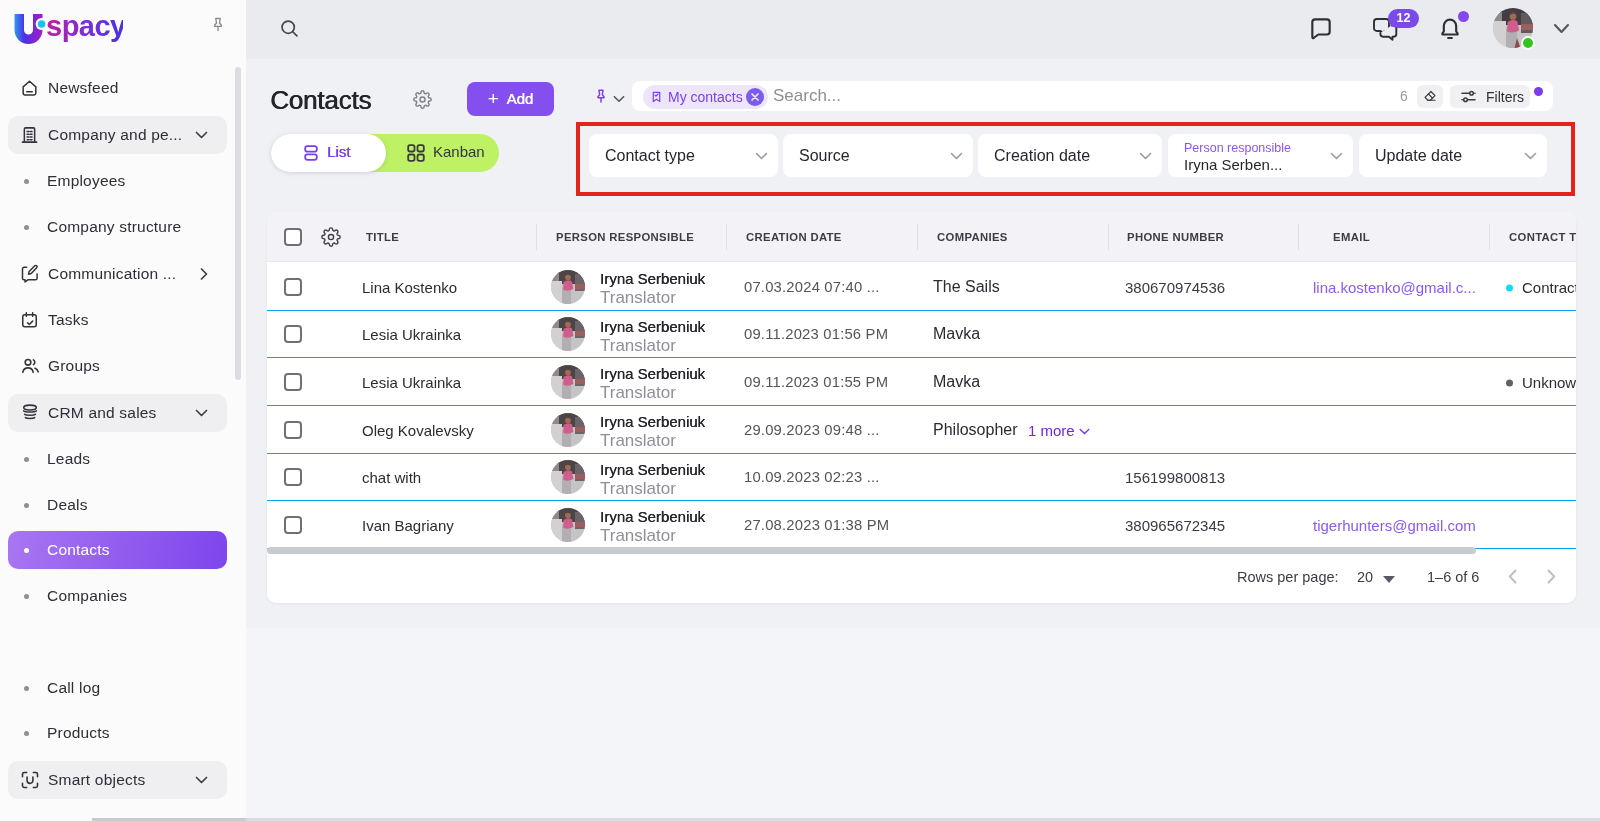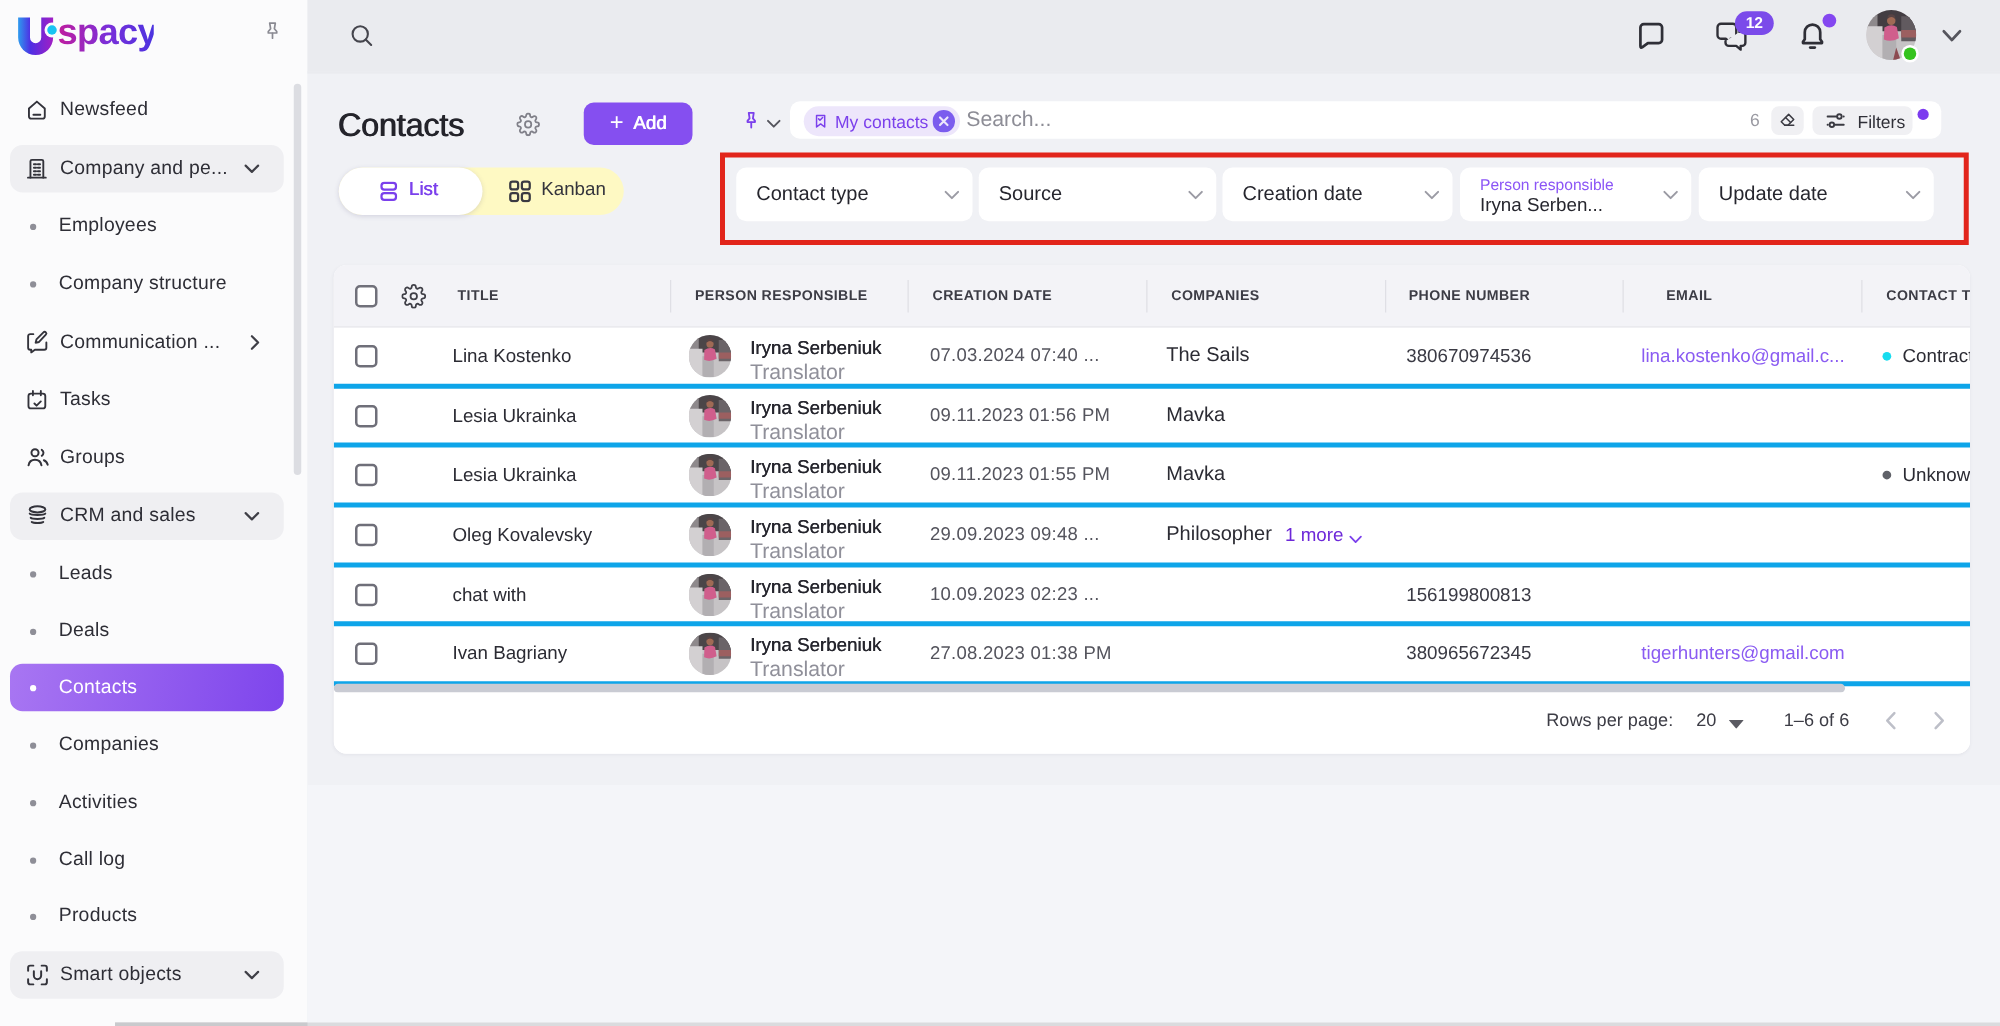--- a/index.html
+++ b/index.html
@@ -21,33 +21,33 @@
 #sbscroll { position:absolute; left:235px; top:67px; width:6px; height:313px; border-radius:3px; background:#DCDDE2; }
 
 
 #topbar { position:absolute; left:246px; top:0; width:1354px; height:58px; background:#EAEBEF; }
 
 
 #content { position:absolute; left:246px; top:57px; width:1354px; height:764px; background:#F0F1F5; }
 h1.title { position:absolute; left:24px; top:28px; font-size:26px; font-weight:normal; color:#24242B; letter-spacing:-0.2px; text-shadow:0.7px 0 0 #24242B; }
 #addbtn { position:absolute; left:221px; top:25px; width:87px; height:34px; border-radius:8px; background:#854FF0; color:#fff; text-align:center; line-height:34px; }
 #searchbar { position:absolute; left:386px; top:24px; width:921px; height:30px; background:#fff; border-radius:8px; }
-#togglewrap { position:absolute; left:25px; top:77px; width:228px; height:38px; border-radius:19px; background:#fef9c3; }
+#togglewrap { position:absolute; left:25px; top:77px; width:228px; height:38px; border-radius:19px; background:#bef264; }
 #togglelist { position:absolute; left:0; top:0; width:115px; height:38px; border-radius:19px; background:#fff; box-shadow:0 1px 4px rgba(80,70,120,0.18); }
 #redrect { position:absolute; left:330px; top:65px; width:999px; height:74px; border:4px solid #E2251B; }
 .fbox { position:absolute; top:11px; height:43px; background:#fff; border-radius:8px; }
 .fbox .t { position:absolute; left:16px; top:50%; transform:translateY(-50%); font-size:16px; color:#26262E; white-space:nowrap; }
 .fbox svg.chev { position:absolute; right:10px; top:50%; transform:translateY(-50%); }
 
 
 #card { position:absolute; left:21px; top:155px; width:1309px; height:391px; background:#fff; border-radius:10px; box-shadow:0 1px 3px rgba(40,40,70,0.06); overflow:hidden; }
 #thead { position:absolute; left:0; top:0; width:1309px; height:50px; background:#F3F3F7; border-bottom:1px solid #E7E7EC; }
 .hlbl { position:absolute; top:50%; transform:translateY(-50%); font-size:11.3px; font-weight:700; letter-spacing:0.35px; color:#3C3C45; white-space:nowrap; }
 .hsep { position:absolute; top:12px; height:26px; width:1px; background:#DFDFE5; }
-.trow { position:absolute; left:0; width:1309px; height:48px; border-bottom:4px solid #0ea5e9; }
+.trow { position:absolute; left:0; width:1309px; height:48px; border-bottom:1px solid #0ea5e9; }
 .cbx { position:absolute; left:17px; top:50%; margin-top:-9px; width:18px; height:18px; border:2px solid #6F6F79; border-radius:4px; background:#fff; }
 .name { position:absolute; left:95px; top:50%; transform:translateY(-50%); font-size:15px; color:#2B2B33; }
 .avatar { position:absolute; left:284px; top:50%; margin-top:-17px; width:34px; height:34px; border-radius:50%; overflow:hidden; }
 .pname { position:absolute; left:333px; top:7px; font-size:15px; color:#26262E; text-shadow:0.3px 0 0 #26262E; }
 .prole { position:absolute; left:333px; top:25px; font-size:17px; color:#8F8F99; }
 .date { position:absolute; left:477px; top:50%; transform:translateY(-50%); font-size:14.8px; color:#54545D; letter-spacing:0.2px; }
 .comp { position:absolute; left:666px; top:50%; transform:translateY(-50%); font-size:16px; color:#2B2B33; }
 .phone { position:absolute; left:858px; top:50%; transform:translateY(-50%); font-size:15px; color:#3A3A44; }
 .email { position:absolute; left:1046px; top:50%; transform:translateY(-50%); font-size:15px; color:#8A5BF2; white-space:nowrap; }
 .ctype { position:absolute; left:1239px; top:50%; transform:translateY(-50%); font-size:15px; color:#2B2B33; white-space:nowrap; }
@@ -161,24 +161,20 @@
         <span class="lbl2">Deals</span>
       </div>
     <div class="sitem" style="top:531px">
         <span class="dot" style="background:#fff"></span>
         <span class="lbl2" style="color:#fff">Contacts</span>
       </div>
     <div class="sitem" style="top:577px">
         <span class="dot"></span>
         <span class="lbl2">Companies</span>
       </div>
-    <div class="sitem" style="top:623px">
-        <span class="dot"></span>
-        <span class="lbl2">Activities</span>
-      </div>
     <div class="sitem" style="top:669px">
         <span class="dot"></span>
         <span class="lbl2">Call log</span>
       </div>
     <div class="sitem" style="top:714px">
         <span class="dot"></span>
         <span class="lbl2">Products</span>
       </div>
     <div class="sitem" style="top:761px">
       <svg class="icon" width="20" height="20" viewBox="0 0 24 24" fill="none" stroke="#33333B" stroke-width="1.9" stroke-linecap="round" stroke-linejoin="round">

